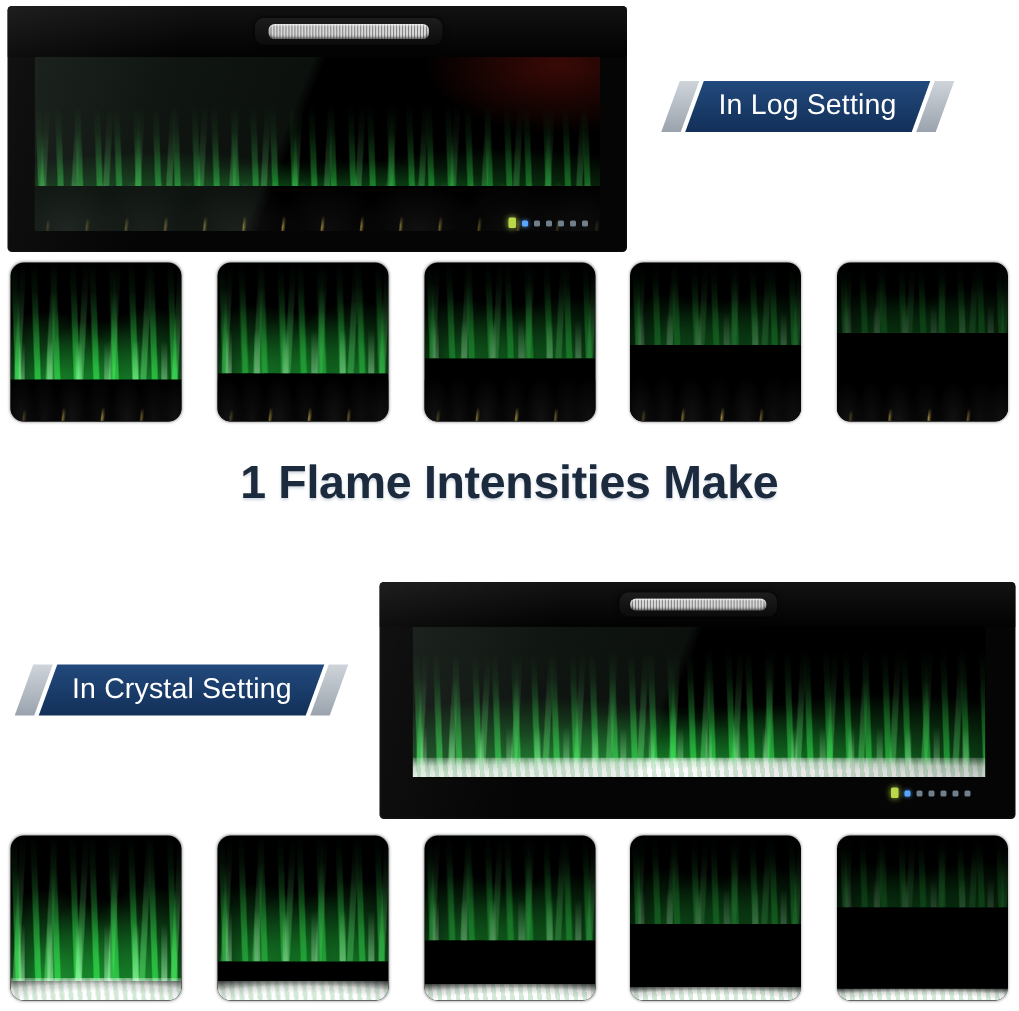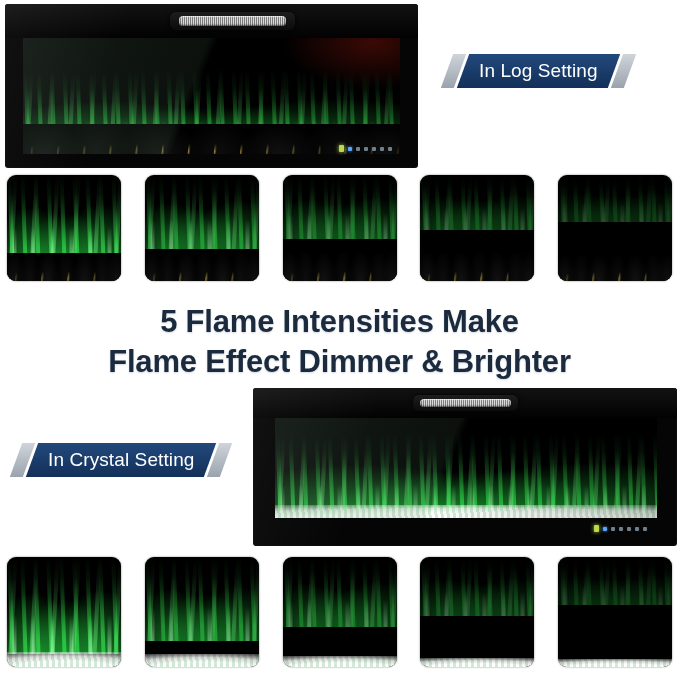--- a/index.html
+++ b/index.html
@@ -331,22 +331,21 @@
       <div class="flame-tongues"></div>
       <div class="flame-hot"></div>
     </div>
     <div class="log-bed" style="height:24%;">
       <div class="log-sparks"></div>
     </div>
   </div>
 </div>
 
 <div class="headline" style="top:302px;">
-  <div>5 Flame Intensities Make</div>
-  <div>Flame Effect Dimmer &amp; Brighter</div>
+  <div>1 Flame Intensities Make</div>
 </div>
 
 <div class="fireplace" style="left:253px; top:388px; width:424px; height:158px;">
   <div class="bezel-top" style="height:30px;"></div>
   <div class="handle" style="left:160px; top:7px; width:105px; height:16px;">
     <div class="handle-bar"></div>
   </div>
 
   <div class="glass" style="left:22px; top:30px; right:20px; bottom:28px;">
     <div class="flames" style="height:84%;">

